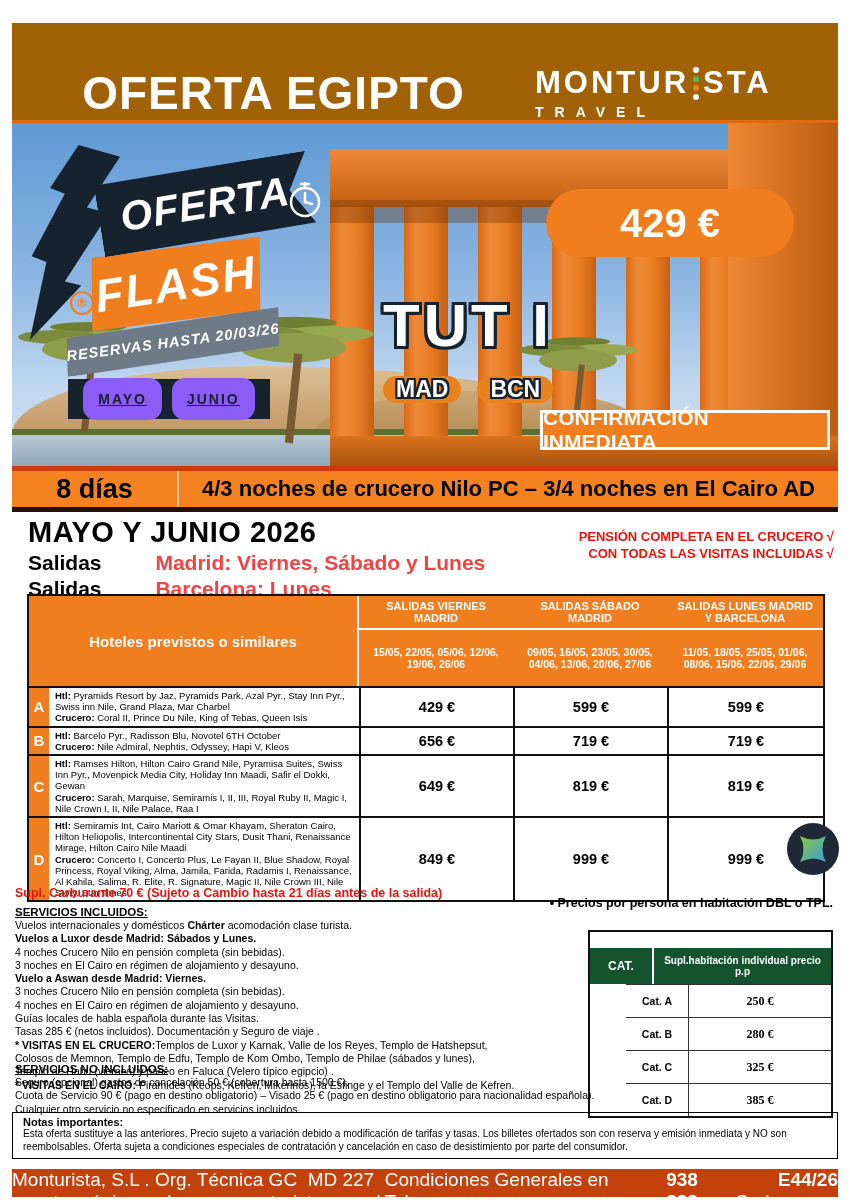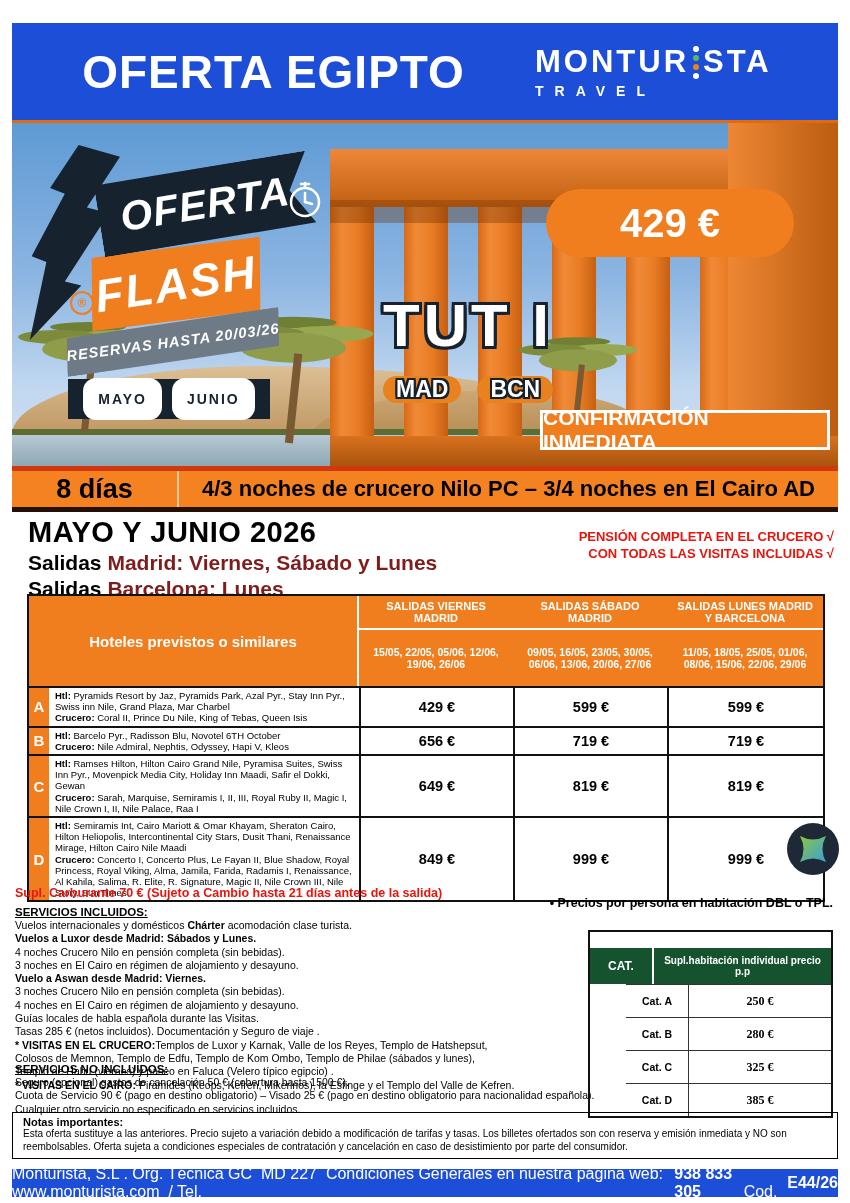--- a/index.html
+++ b/index.html
@@ -1,21 +1,21 @@
 <!DOCTYPE html>
 <html><head>
 <meta charset="utf-8">
 <style>
   html,body{margin:0;padding:0;background:#fff;}
   .page{position:relative;width:850px;height:1203px;background:#fff;overflow:hidden;
         font-family:"Liberation Sans",sans-serif;color:#000;}
 
   
-  .topbar{position:absolute;top:23px;left:12px;right:12px;height:97px;background:#1d4ed8;
-          display:flex;align-items:center;}
+  .topbar{position:absolute;top:23px;left:12px;right:12px;height:97px;background:#a16207;
+          display:flex;align-items:flex-end;}
   .topbar-title{flex:1;text-align:center;color:#fff;font-size:46px;font-weight:800;letter-spacing:1px;}
   .brand{width:285px;padding-right:18px;color:#fff;}
   .brand-row{display:flex;align-items:center;font-size:31px;font-weight:800;letter-spacing:3px;}
   .brand-dots{display:inline-flex;flex-direction:column;gap:3px;margin:0 4px;align-items:center;}
   .brand-dots i{width:6px;height:6px;border-radius:50%;display:block;}
   .brand-sub{font-size:14px;letter-spacing:11px;margin-top:3px;font-weight:600;}
   .orange-rule{position:absolute;top:120px;left:12px;right:12px;height:3px;background:#e06a10;}
 
   
   .hero{position:absolute;top:123px;left:12px;right:12px;height:343px;overflow:hidden;
@@ -58,22 +58,22 @@
         color:#fff;font-size:46px;font-weight:800;font-style:italic;letter-spacing:2px;}
   .reg-badge{position:absolute;left:58px;top:168px;width:20px;height:20px;border:2px solid #f07d1e;
         border-radius:50%;color:#f07d1e;font-size:12px;font-weight:700;display:flex;
         align-items:center;justify-content:center;z-index:3;}
   .reservas{position:absolute;left:52px;top:198px;width:218px;height:42px;background:#6e7a85;
         transform:rotate(-7.5deg);clip-path:polygon(2% 8%,100% 0,98% 92%,0 100%);z-index:3;
         display:flex;align-items:center;justify-content:center;color:#fff;
         font-size:14.5px;font-weight:800;font-style:italic;letter-spacing:1px;}
   .months-bar{position:absolute;left:56px;top:256px;width:202px;height:40px;background:#16222e;
         display:flex;gap:10px;align-items:center;justify-content:center;z-index:3;}
-  .month-pill{background:#ffffff;color:#16222e;font-weight:800;font-size:14px;letter-spacing:2px;
-        padding:13px 15px;border-radius:13px;}
+  .month-pill{background:#8b5cf6;color:#16222e;font-weight:800;font-size:14px;letter-spacing:2px;
+        padding:13px 15px;border-radius:13px;text-decoration:underline;}
   .clock{position:absolute;left:272px;top:56px;z-index:3;}
   .price-pill{position:absolute;left:534px;top:66px;width:248px;height:68px;border-radius:34px;
         overflow:hidden;display:flex;z-index:3;}
   .price-label{background:#16222e;flex:0 0 106px;color:#fff;display:flex;align-items:center;
         justify-content:center;text-align:center;font-family:"Liberation Serif",serif;
         font-weight:700;font-size:17px;line-height:1.2;padding:0 6px;}
   .price-value{background:#f07d1e;flex:1;color:#fff;display:flex;align-items:center;
         justify-content:center;font-size:40px;font-weight:800;}
   .outline-navy{color:#fff;text-shadow:-3px -3px 0 #16222e,3px -3px 0 #16222e,-3px 3px 0 #16222e,
         3px 3px 0 #16222e,-3px 0 0 #16222e,3px 0 0 #16222e,0 -3px 0 #16222e,0 3px 0 #16222e;}
@@ -92,21 +92,21 @@
         border-top:5px solid #d2380e;border-bottom:5px solid #241104;box-sizing:border-box;
         display:flex;align-items:center;}
   .strip-days{width:165px;text-align:center;font-size:27px;font-weight:800;}
   .strip-divider{width:2px;align-self:stretch;background:rgba(255,255,255,.55);}
   .strip-desc{flex:1;text-align:center;font-size:22px;font-weight:800;}
 
   
   .intro{position:absolute;top:516px;left:28px;right:16px;height:76px;}
   .season-title{font-size:29px;font-weight:800;letter-spacing:.5px;}
   .salida{font-size:21px;font-weight:700;margin-top:2px;}
-  .salida .hl{color:#7f1d1d;}
+  .salida .hl{color:#ef4444;margin-left:48px;}
   .intro-notes{position:absolute;top:12px;right:0;text-align:right;color:#e8150d;
         font-size:13px;font-weight:800;line-height:17px;}
 
   
   .tbl{position:absolute;top:594px;left:27px;width:798px;border:2px solid #111;box-sizing:border-box;}
   .thead{display:grid;grid-template-columns:330px 154px 154px 156px;grid-template-rows:32px 58px;
         background:#f07d1e;color:#fff;}
   .hd-hotels{grid-row:1/3;display:flex;align-items:center;justify-content:center;
         font-size:15px;font-weight:700;border-right:2px solid #fff;}
   .hd-title{display:flex;align-items:center;justify-content:center;text-align:center;
@@ -144,22 +144,22 @@
   .cat-row{display:grid;grid-template-columns:62px 1fr;height:32px;border-top:1.5px solid #333;margin-left:36px;}
   .cat-row div{display:flex;align-items:center;justify-content:center;font-weight:700;}
   .cat-row .c1{font-size:10.5px;}
   .cat-row .c2{font-size:12px;border-left:1.5px solid #333;font-family:Liberation Serif, serif;}
 
   
   .notas{position:absolute;top:1112px;left:12px;right:12px;border:1.5px solid #000;
         box-sizing:border-box;padding:3px 10px 5px;}
   .notas-title{font-size:11px;font-weight:800;}
   .notas-body{font-size:10px;line-height:12.5px;}
-  .footer{position:absolute;top:1169px;left:12px;right:12px;height:28px;background:#1d4ed8;
-        color:#fff;display:flex;align-items:center;justify-content:center;font-size:16px;}
+  .footer{position:absolute;top:1169px;left:12px;right:12px;height:28px;background:#c2410c;
+        color:#fff;display:flex;justify-content:center;font-size:19px;}
   .footer span{white-space:pre-wrap;}
   .footer b{font-weight:800;}
 </style>
 </head>
 <body>
 
 <div class="page">
 
   <div class="topbar">
     <div class="topbar-title">OFERTA EGIPTO</div>
@@ -248,21 +248,21 @@
     </div>
   </div>
 
   <div class="tbl">
     <div class="thead">
       <div class="hd-hotels">Hoteles previstos o similares</div>
       <div class="hd-title" style="grid-row:1;grid-column:2">SALIDAS VIERNES MADRID</div>
       <div class="hd-title sep-l" style="grid-row:1;grid-column:3">SALIDAS SÁBADO MADRID</div>
       <div class="hd-title sep-l" style="grid-row:1;grid-column:4">SALIDAS LUNES MADRID Y BARCELONA</div>
       <div class="hd-dates" style="grid-row:2;grid-column:2">15/05, 22/05, 05/06, 12/06, 19/06, 26/06</div>
-      <div class="hd-dates sep-l" style="grid-row:2;grid-column:3">09/05, 16/05, 23/05, 30/05, 06/06, 13/06, 20/06, 27/06</div>
+      <div class="hd-dates sep-l" style="grid-row:2;grid-column:3">09/05, 16/05, 23/05, 30/05, 04/06, 13/06, 20/06, 27/06</div>
       <div class="hd-dates sep-l" style="grid-row:2;grid-column:4">11/05, 18/05, 25/05, 01/06, 08/06, 15/06, 22/06, 29/06</div>
     </div>
 
     <div class="trow">
       <div class="hcell">
         <div class="letter">A</div>
         <div class="htxt">
           <div><b>Htl:</b><span> Pyramids Resort by Jaz, Pyramids Park, Azal Pyr., Stay Inn Pyr., Swiss inn Nile, Grand Plaza, Mar Charbel</span></div>
           <div><b>Crucero:</b><span> Coral II, Prince Du Nile, King of Tebas, Queen Isis</span></div>
         </div>

